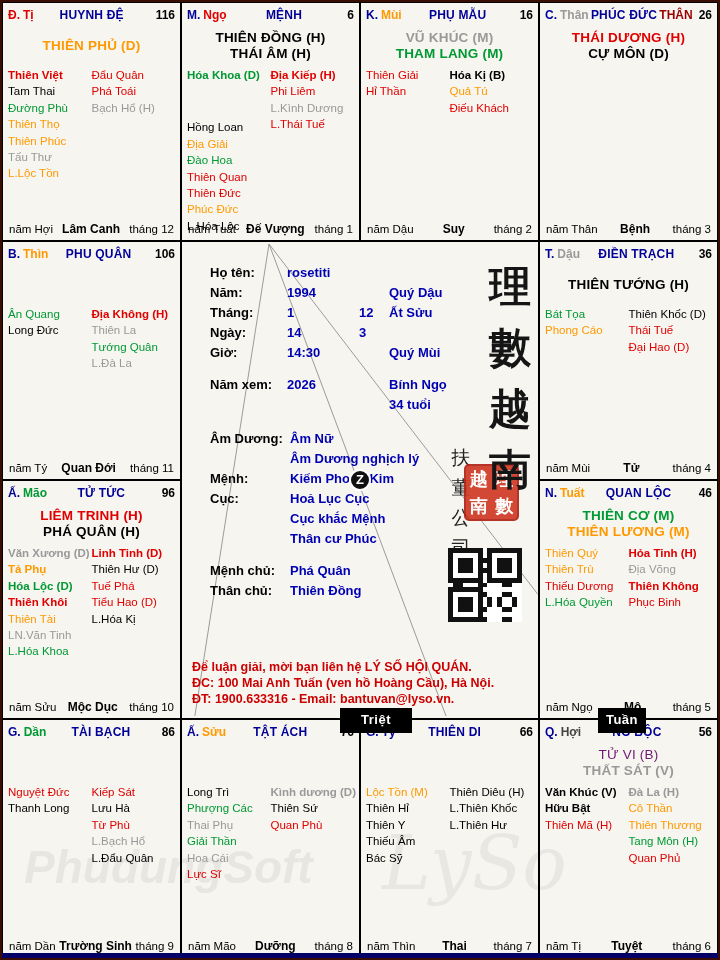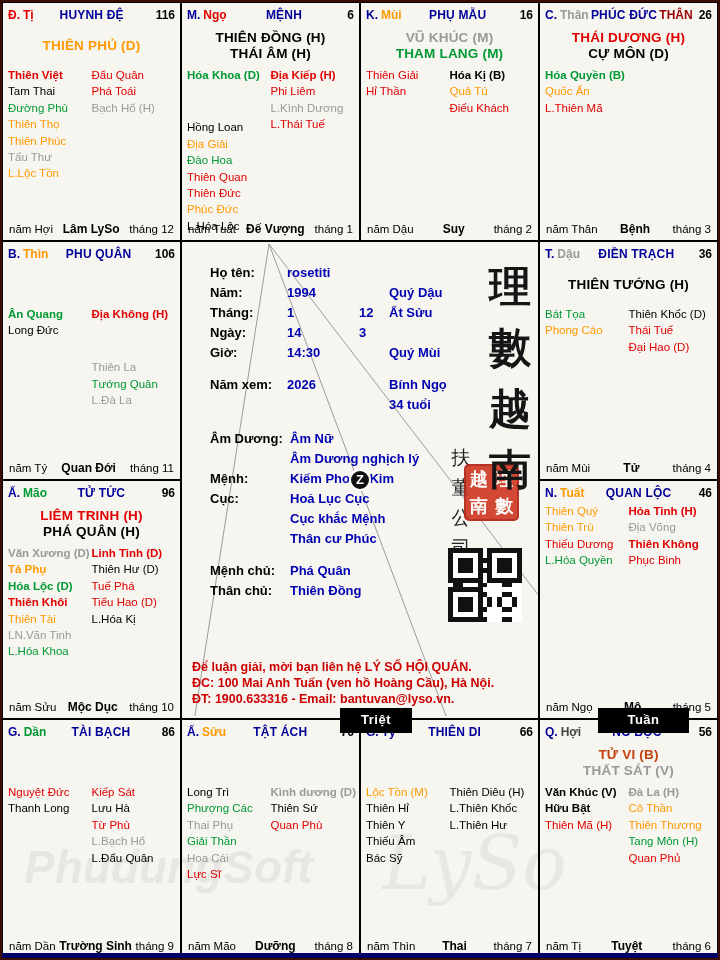--- a/index.html
+++ b/index.html
@@ -29,21 +29,21 @@
 .gap2{margin-top:14px}
 #contact{position:absolute;left:10px;top:418px;z-index:2;color:#cc0000;font-weight:bold;font-size:12.5px;line-height:15.8px;white-space:nowrap}
 #callig{position:absolute;left:301px;top:14px;width:54px;text-align:center;font-family:"DejaVu Serif",serif;font-size:42px;line-height:61px;font-weight:bold;color:#151515;z-index:3}
 #callig2{position:absolute;left:268px;top:200px;width:22px;text-align:center;font-family:"DejaVu Serif",serif;font-size:19px;line-height:30px;color:#222;z-index:2}
 #seal{position:absolute;left:282px;top:222px;width:55px;height:57px;border:2px solid #b02416;border-radius:5px;background:#cf3a25;opacity:.92;z-index:2;display:grid;grid-template-columns:1fr 1fr;align-items:center;justify-items:center;color:#fff;font-family:"DejaVu Serif",serif;font-weight:bold;font-size:18px;line-height:18px}
 #qr{position:absolute;left:266px;top:306px;width:74px;height:74px;z-index:2;display:grid;grid-template-columns:repeat(15,1fr);grid-template-rows:repeat(15,1fr);background:#fff}
 .qm{background:#111}
 #qrz{position:absolute;left:50%;top:50%;transform:translate(-50%,-50%);width:22px;height:22px;background:#111;border-radius:50%;color:#fff;font-weight:bold;font-size:13px;line-height:18px;text-align:center;border:2px solid #fff;z-index:3}
 .badge{position:absolute;background:#000;color:#fff;font-weight:bold;font-size:13px;text-align:center;z-index:6;line-height:24px;letter-spacing:.5px}
 #btriet{left:338px;top:706px;width:72px;height:25px}
-#btuan{left:596px;top:706px;width:91px;height:25px}
+#btuan{left:596px;top:706px;width:48px;height:25px}
 #wm1{position:absolute;left:22px;top:838px;font-size:46px;font-weight:bold;font-style:italic;color:rgba(60,60,60,.08);z-index:0;white-space:nowrap}
 #wm2{position:absolute;left:380px;top:818px;font-size:74px;font-family:"DejaVu Serif",serif;font-style:italic;color:rgba(60,60,60,.07);z-index:0;white-space:nowrap}
 #bbar{position:absolute;left:0;right:0;bottom:0;height:5px;background:#000066;z-index:7}
 </style>
 </head>
 <body>
 
 <div class="wrap">
   <div id="wm1">PhudungSoft</div>
   <div id="wm2">LySo</div>
@@ -76,21 +76,21 @@
             <div style="color: rgb(255, 153, 0);">L.Lộc Tồn</div>
           </div>
           <div class="col">
             <div style="color: rgb(224, 0, 0);">Đẩu Quân</div>
             <div style="color: rgb(224, 0, 0);">Phá Toái</div>
             <div style="color: rgb(153, 153, 153);">Bạch Hổ (H)</div>
           </div>
         </div>
         <div class="cf">
           <span>năm Hợi</span>
-          <b>Lâm LySo</b>
+          <b>Lâm Canh</b>
           <span>tháng 12</span>
         </div>
       </div>
     <div class="cell" style="grid-area:1/2">
         <div class="ch">
           <span class="chl">
             <b style="color: rgb(0, 0, 153);">M.</b>
             <b style="color: rgb(224, 0, 0);">Ngọ</b>
           </span>
           <span class="pname">MỆNH</span>
@@ -170,25 +170,20 @@
           <span class="chr">
             <b style="color: rgb(153, 0, 0);">THÂN</b>
             <b class="pnum">26</b>
           </span>
         </div>
         <div class="mains">
           <div style="color: rgb(224, 0, 0); font-weight: bold;">THÁI DƯƠNG (H)</div>
           <div style="color: rgb(0, 0, 0); font-weight: bold;">CỰ MÔN (D)</div>
         </div>
         <div class="cols">
-          <div class="col">
-            <div style="color: rgb(0, 153, 51); font-weight: bold;">Hóa Quyền (B)</div>
-            <div style="color: rgb(255, 153, 0);">Quốc Ấn</div>
-            <div style="color: rgb(224, 0, 0);">L.Thiên Mã</div>
-          </div>
         </div>
         <div class="cf">
           <span>năm Thân</span>
           <b>Bệnh</b>
           <span>tháng 3</span>
         </div>
       </div>
     <div class="cell" style="grid-area:2/1">
         <div class="ch">
           <span class="chl">
@@ -197,26 +192,26 @@
           </span>
           <span class="pname">PHU QUÂN</span>
           <span class="chr">
             <b style="color: rgb(153, 0, 0);"></b>
             <b class="pnum">106</b>
           </span>
         </div>
         <div class="mains"></div>
         <div class="cols">
           <div class="col">
-            <div style="color: rgb(0, 153, 51); font-weight: bold;">Ân Quang</div>
+            <div style="color: rgb(0, 153, 51);">Ân Quang</div>
             <div style="color: rgb(0, 0, 0);">Long Đức</div>
           </div>
           <div class="col">
             <div style="color: rgb(224, 0, 0); font-weight: bold;">Địa Không (H)</div>
-            <div style="color: rgb(153, 153, 153); margin-top: 37px;">Thiên La</div>
+            <div style="color: rgb(153, 153, 153);">Thiên La</div>
             <div style="color: rgb(0, 153, 51);">Tướng Quân</div>
             <div style="color: rgb(153, 153, 153);">L.Đà La</div>
           </div>
         </div>
         <div class="cf">
           <span>năm Tý</span>
           <b>Quan Đới</b>
           <span>tháng 11</span>
         </div>
       </div>
@@ -632,20 +627,24 @@
           <span class="chl">
             <b style="color: rgb(0, 0, 153);">N.</b>
             <b style="color: rgb(255, 153, 0);">Tuất</b>
           </span>
           <span class="pname">QUAN LỘC</span>
           <span class="chr">
             <b style="color: rgb(153, 0, 0);"></b>
             <b class="pnum">46</b>
           </span>
         </div>
+        <div class="mains">
+          <div style="color: rgb(0, 153, 51); font-weight: bold;">THIÊN CƠ (M)</div>
+          <div style="color: rgb(255, 153, 0); font-weight: bold;">THIÊN LƯƠNG (M)</div>
+        </div>
         <div class="cols">
           <div class="col">
             <div style="color: rgb(255, 153, 0);">Thiên Quý</div>
             <div style="color: rgb(255, 153, 0);">Thiên Trù</div>
             <div style="color: rgb(224, 0, 0);">Thiếu Dương</div>
             <div style="color: rgb(0, 153, 51);">L.Hóa Quyền</div>
           </div>
           <div class="col">
             <div style="color: rgb(224, 0, 0); font-weight: bold;">Hỏa Tinh (H)</div>
             <div style="color: rgb(153, 153, 153);">Địa Võng</div>
@@ -764,21 +763,21 @@
             <b style="color: rgb(0, 0, 153);">Q.</b>
             <b style="color: rgb(68, 68, 68);">Hợi</b>
           </span>
           <span class="pname">NÔ BỘC</span>
           <span class="chr">
             <b style="color: rgb(153, 0, 0);"></b>
             <b class="pnum">56</b>
           </span>
         </div>
         <div class="mains">
-          <div style="color: #c2410c; font-weight: bold;">TỬ VI (B)</div>
+          <div style="color: #701a75; font-weight: normal;">TỬ VI (B)</div>
           <div style="color: rgb(153, 153, 153); font-weight: bold;">THẤT SÁT (V)</div>
         </div>
         <div class="cols">
           <div class="col">
             <div style="color: rgb(0, 0, 0); font-weight: bold;">Văn Khúc (V)</div>
             <div style="color: rgb(0, 0, 0); font-weight: bold;">Hữu Bật</div>
             <div style="color: rgb(224, 0, 0);">Thiên Mã (H)</div>
           </div>
           <div class="col">
             <div style="color: rgb(153, 153, 153); font-weight: bold;">Đà La (H)</div>

